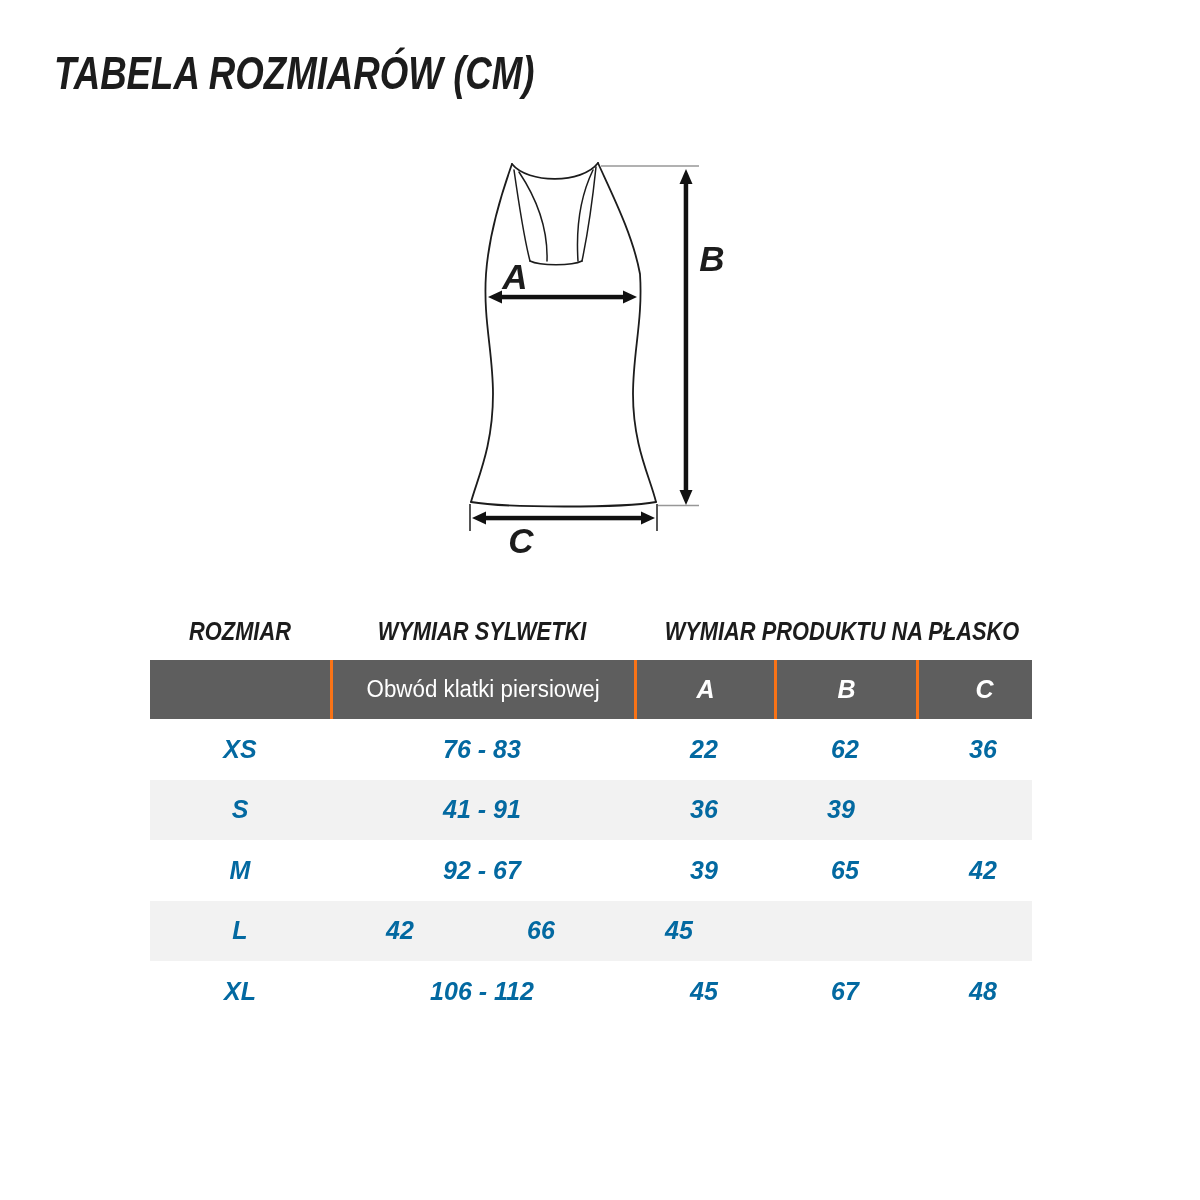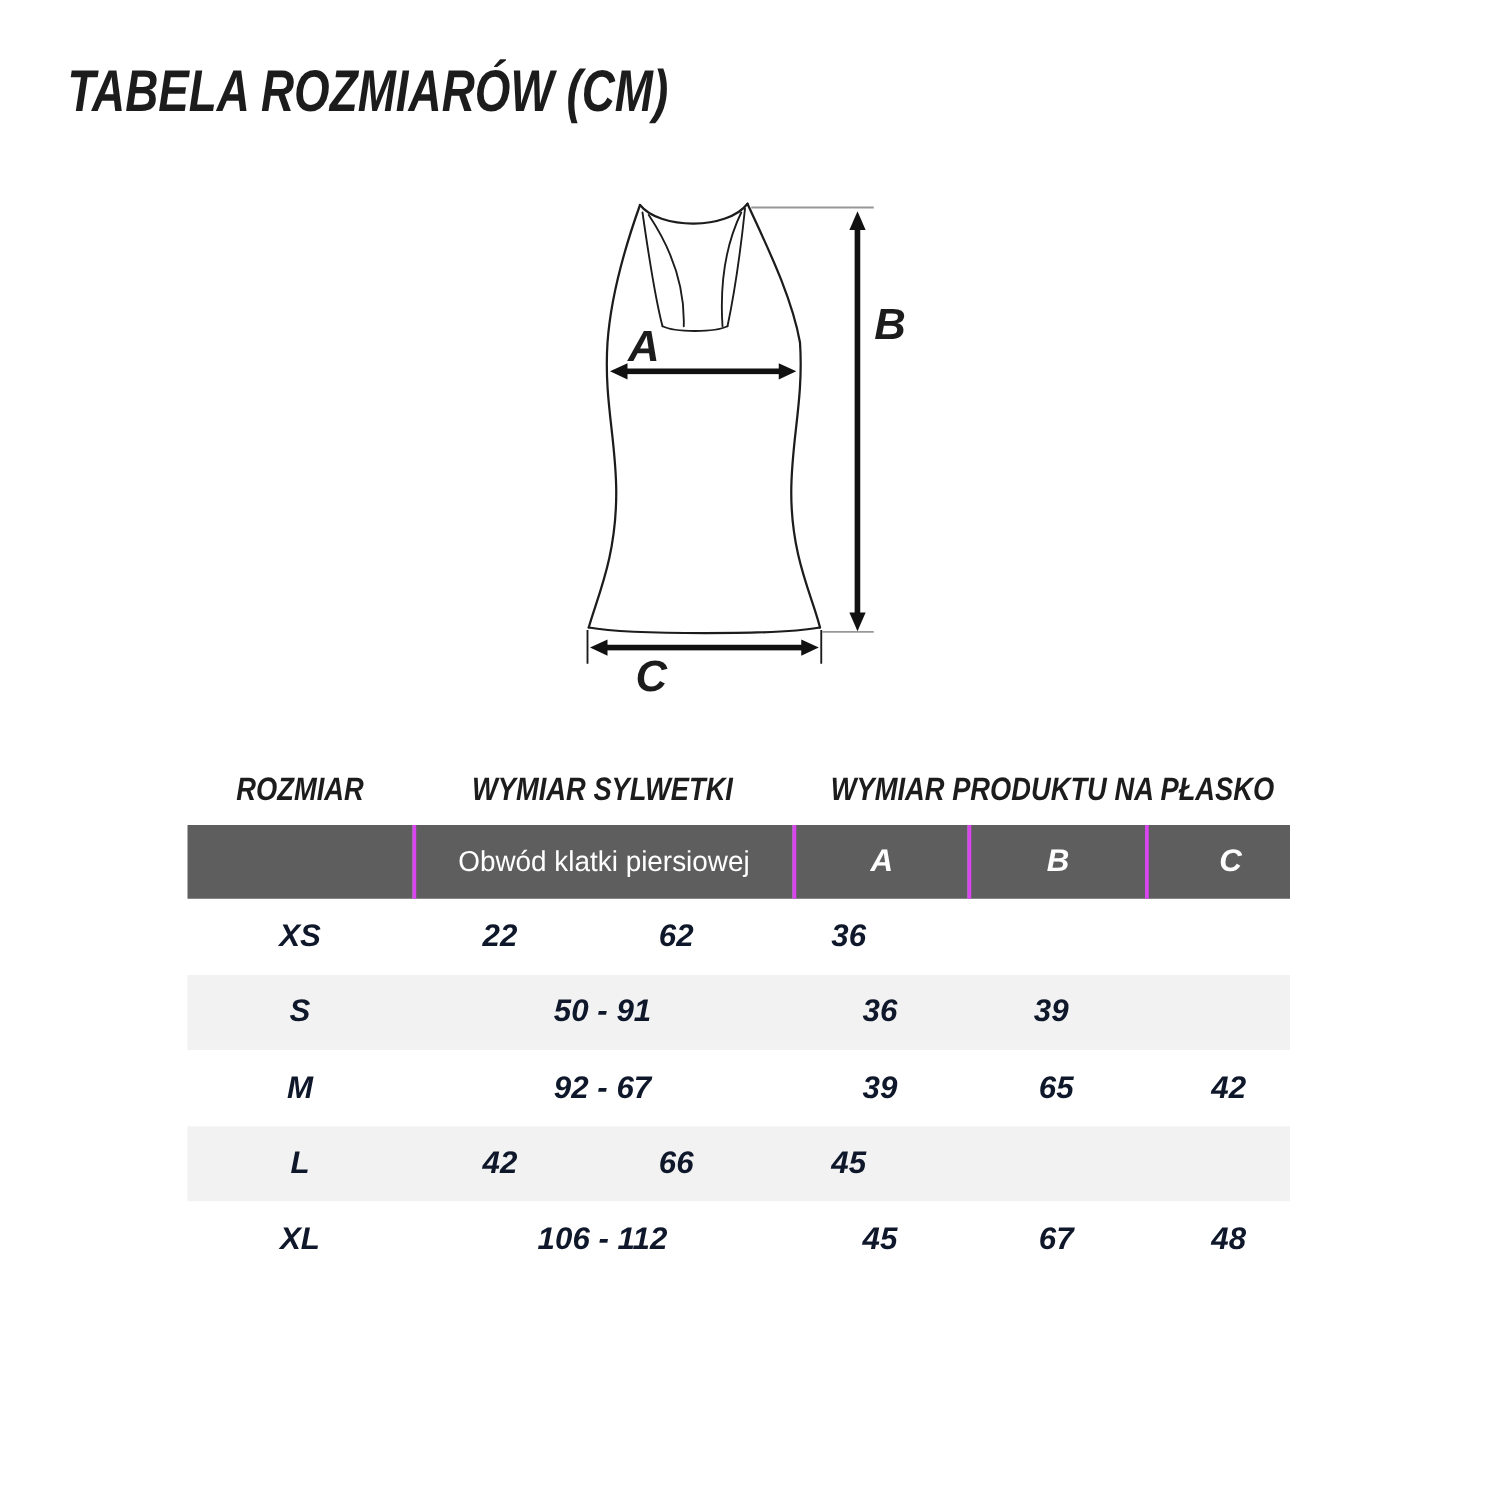--- a/index.html
+++ b/index.html
@@ -17,33 +17,33 @@
   
   .group-header{position:absolute;top:618px;font-size:26px;line-height:26px;font-weight:bold;
                 font-style:italic;white-space:nowrap;transform:translateX(-50%) scaleX(0.84);
                 transform-origin:center top;color:#1c1c1c;}
 
   
   .size-table{position:absolute;left:150px;top:660px;width:900px;}
   .thead-row{display:flex;height:59px;}
   .thead-row .cell{background:#5e5e5e;display:flex;align-items:center;justify-content:center;
                    box-sizing:border-box;color:#ffffff;}
-  .thead-row .cell + .cell{border-left:3px solid #d946ef;}
+  .thead-row .cell + .cell{border-left:3px solid #f97316;}
   .col-size{width:180px;}
   .col-chest{width:304px;}
   .col-a{width:140px;}
   .col-b{width:142px;}
   .col-c{width:134px;}
   .chest-head{font-size:23px;font-weight:normal;font-style:normal;transform:scaleX(0.97);}
   .abc-head{font-size:25px;font-weight:bold;font-style:italic;}
 
   .trow{display:flex;height:60.5px;}
   .trow.striped{background:#f2f2f2;}
   .trow .cell{display:flex;align-items:center;justify-content:center;box-sizing:border-box;
-              font-size:25px;font-weight:bold;font-style:italic;color:#0f172a;white-space:nowrap;}
+              font-size:25px;font-weight:bold;font-style:italic;color:#0369a1;white-space:nowrap;}
 </style>
 </head>
 <body>
 
 <div id="page">
 
   <div class="page-title">TABELA ROZMIARÓW (CM)</div>
 
   <svg class="diagram-svg" width="340" height="430" viewBox="430 140 340 430" xmlns="http://www.w3.org/2000/svg">
 
@@ -112,28 +112,29 @@
       <div class="cell col-b">
         <span class="abc-head">B</span>
       </div>
       <div class="cell col-c">
         <span class="abc-head">C</span>
       </div>
     </div>
 
     <div class="trow">
       <div class="cell col-size">XS</div>
+      <div class="cell col-chest">76 - 83</div>
       <div class="cell col-a">22</div>
       <div class="cell col-b">62</div>
       <div class="cell col-c">36</div>
     </div>
 
     <div class="trow striped">
       <div class="cell col-size">S</div>
-      <div class="cell col-chest">50 - 91</div>
+      <div class="cell col-chest">41 - 91</div>
       <div class="cell col-a">36</div>
       <div class="cell col-c">39</div>
     </div>
 
     <div class="trow">
       <div class="cell col-size">M</div>
       <div class="cell col-chest">92 - 67</div>
       <div class="cell col-a">39</div>
       <div class="cell col-b">65</div>
       <div class="cell col-c">42</div>

